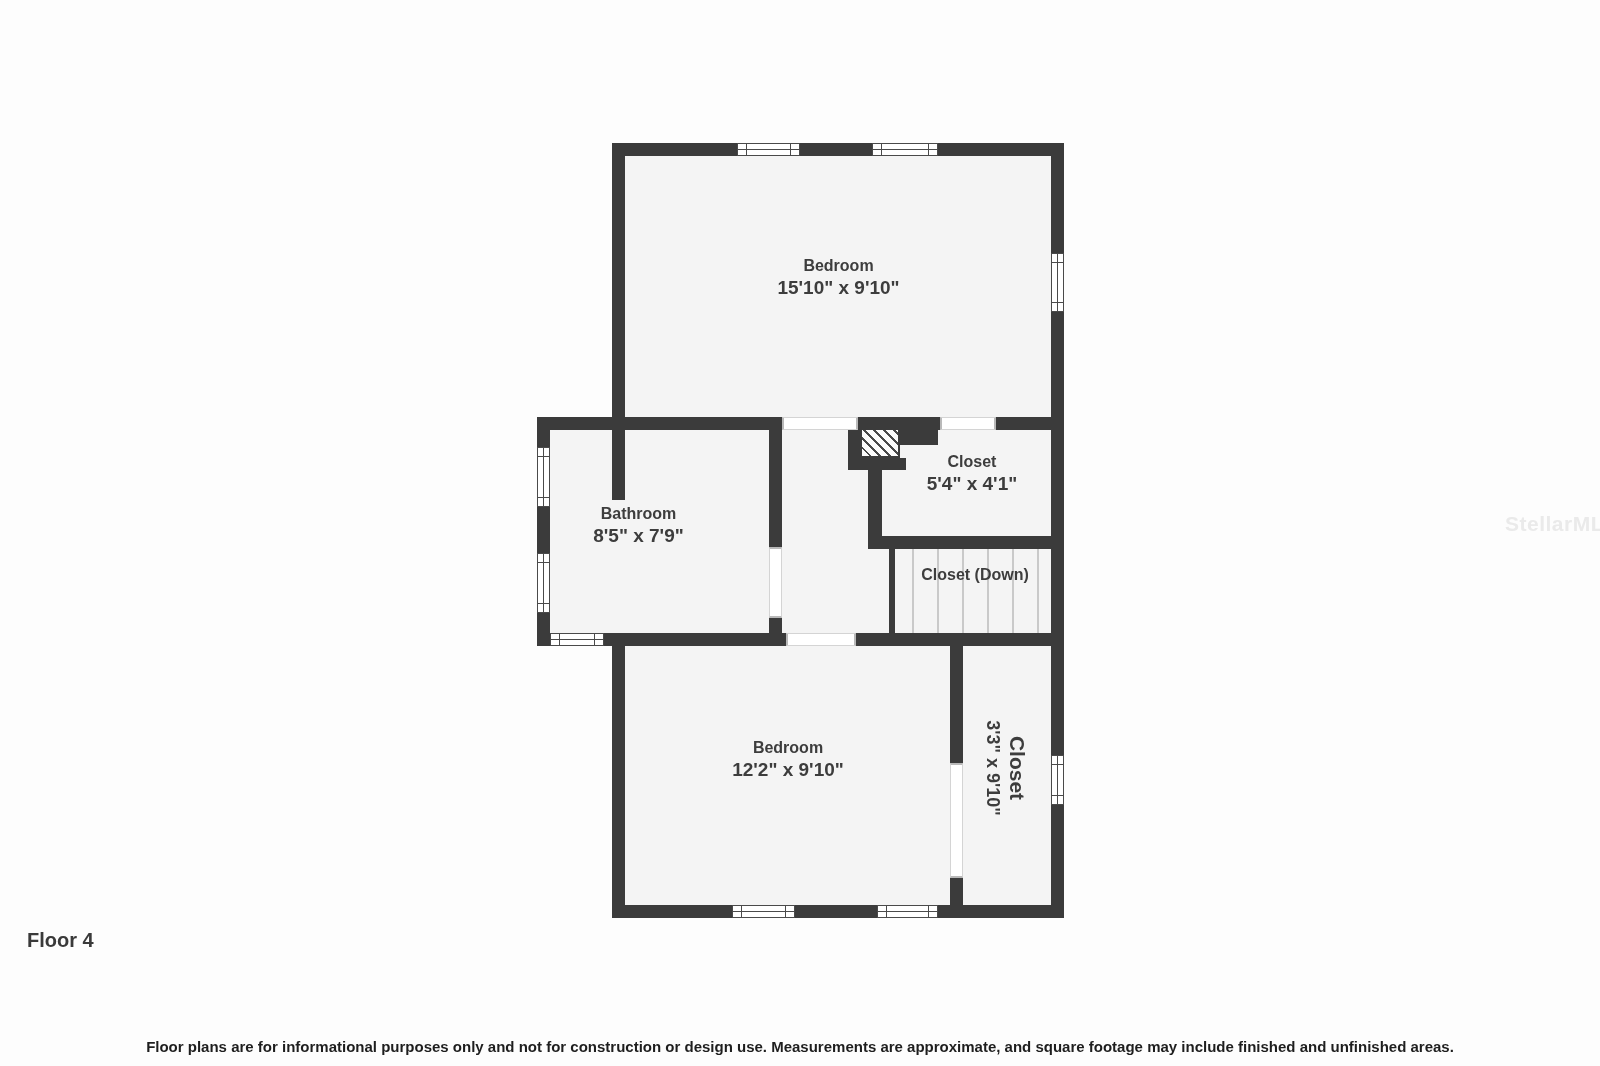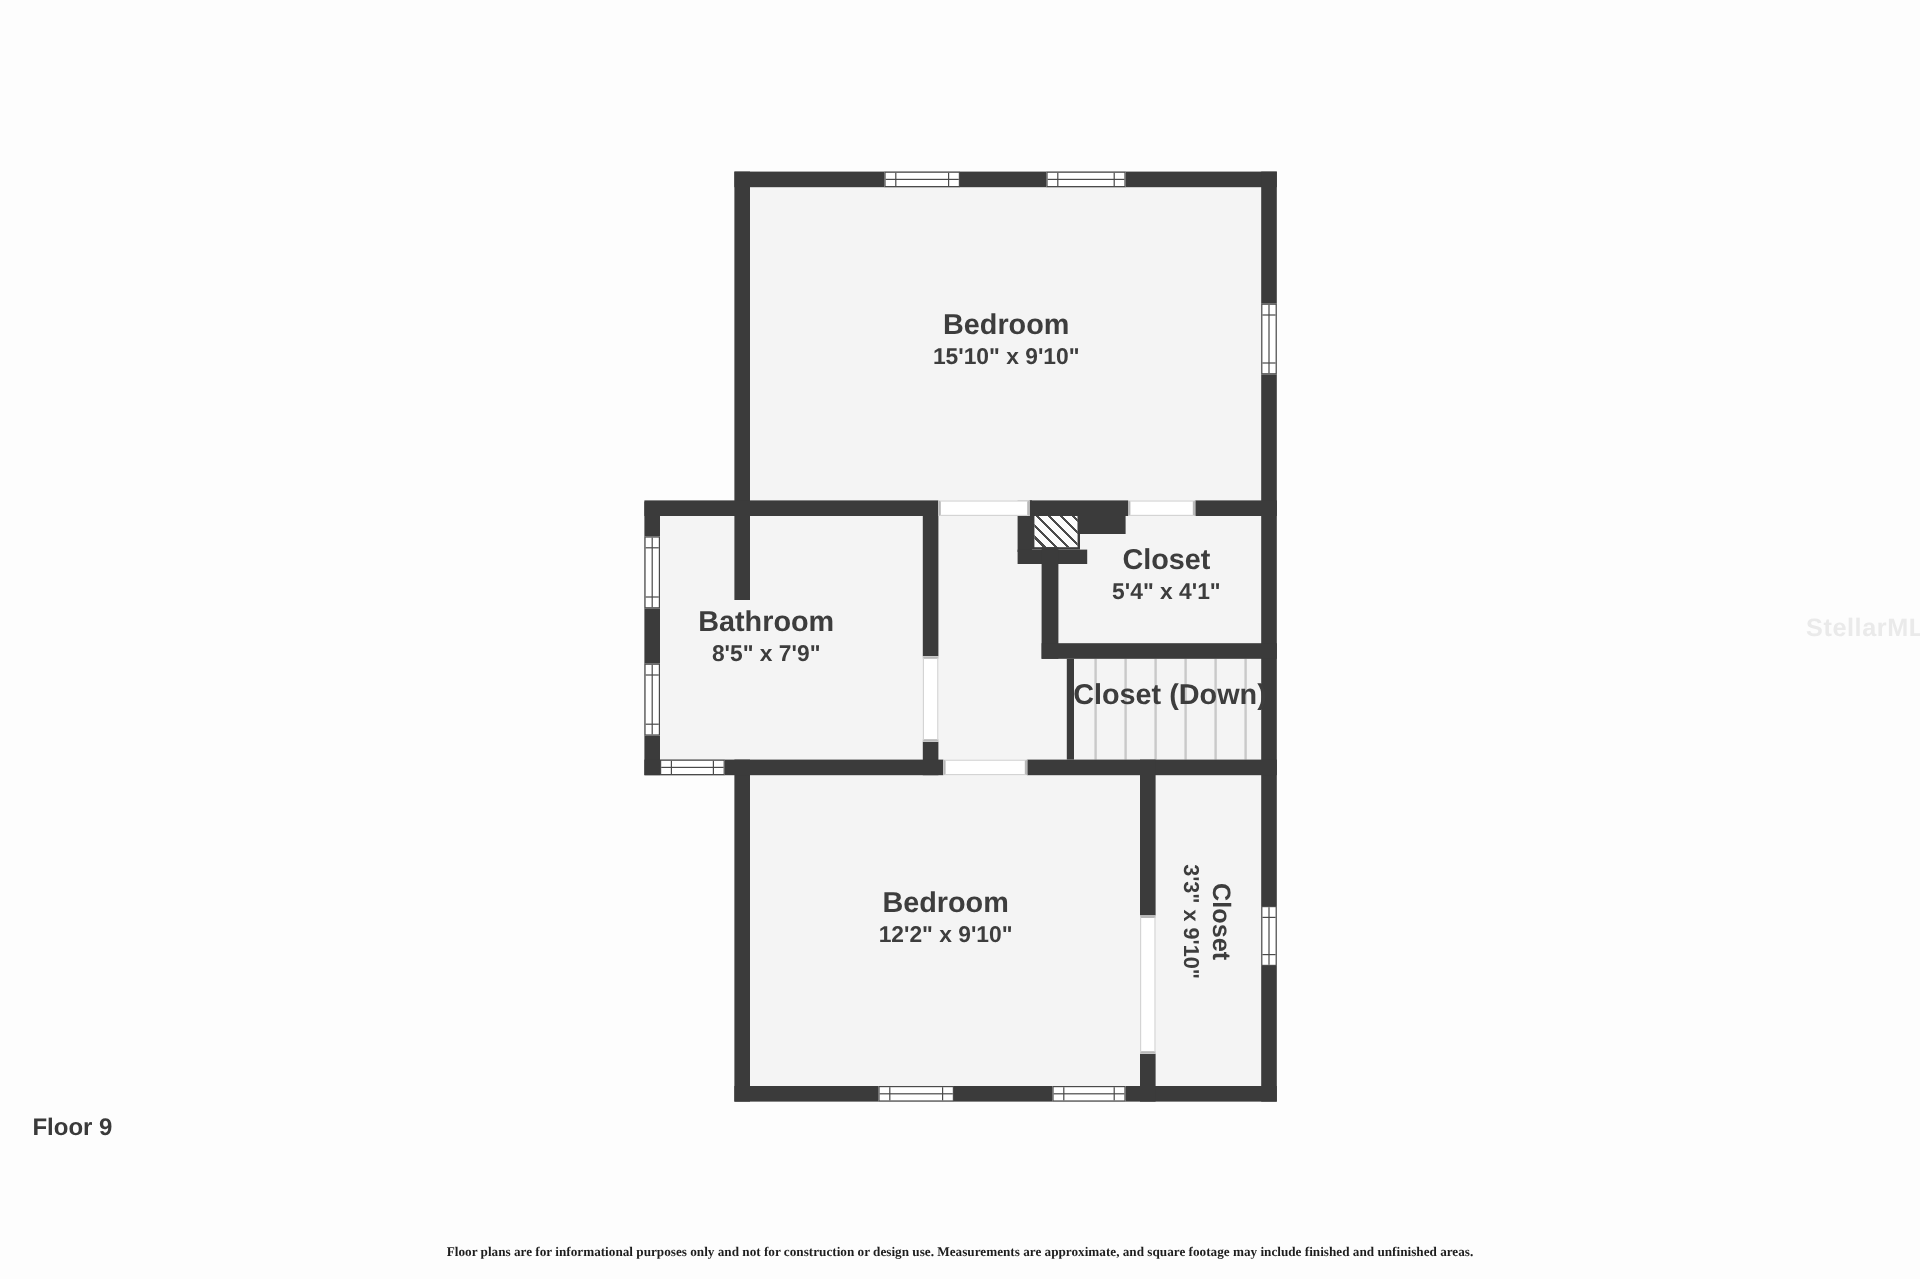--- a/index.html
+++ b/index.html
@@ -16,28 +16,28 @@
   .window.v::after{content:"";position:absolute;left:0;right:0;top:8px;bottom:8px;
                    border-top:1px solid #4a4a4a;border-bottom:1px solid #4a4a4a;}
   .door{position:absolute;background:#fff;border:1px solid #d4d4d4;box-sizing:border-box;}
   .door.h{border-left:2px solid #b9b9b9;border-right:2px solid #b9b9b9;}
   .door.v{border-top:2px solid #b9b9b9;border-bottom:2px solid #b9b9b9;}
   .hatch{position:absolute;border:2px solid #3b3b3b;box-sizing:border-box;
          background:repeating-linear-gradient(45deg,#fcfcfc 0 5px,#4a4a4a 5px 7px);}
   .tread{position:absolute;width:2px;background:#c9c9c9;}
   .stair-edge{position:absolute;background:#3b3b3b;}
   .label{position:absolute;text-align:center;color:#3d3d3d;line-height:1.25;}
-  .label .name{font-size:24px;font-weight:700;}
+  .label .name{font-size:16px;font-weight:700;}
   .label .dims{font-size:19px;font-weight:700;}
   .label.small .name{font-size:21px;}
   .label.small .dims{font-size:18px;}
   .rot{transform:rotate(90deg);}
   .floor-label{position:absolute;font-size:20px;font-weight:700;color:#3a3a3a;}
-  .disclaimer{position:absolute;left:0;width:100%;text-align:center;font-size:11px;
-              font-weight:700;color:#1e1e1e;font-family:Liberation Serif, serif;}
+  .disclaimer{position:absolute;left:0;width:100%;text-align:center;font-size:15px;
+              font-weight:700;color:#1e1e1e;}
   .watermark{position:absolute;font-size:21px;font-weight:600;color:#eaeaea;letter-spacing:0.5px;}
 </style>
 </head>
 <body>
 
 <div class="canvas">
 
   <div class="fill" style="left:612px;top:143px;width:452px;height:287px;"></div>
   <div class="fill" style="left:537px;top:417px;width:527px;height:229px;"></div>
   <div class="fill" style="left:612px;top:633px;width:452px;height:285px;"></div>
@@ -117,17 +117,17 @@
   <div class="label" style="left:626px;top:738px;width:324px;">
     <div class="name">Bedroom</div>
     <div class="dims">12'2" x 9'10"</div>
   </div>
 
   <div class="label small rot" style="left:924px;top:740px;width:156px;height:56px;">
     <div class="name">Closet</div>
     <div class="dims">3'3" x 9'10"</div>
   </div>
 
-  <div class="floor-label" style="left:27px;top:929px;">Floor 9</div>
+  <div class="floor-label" style="left:27px;top:929px;">Floor 4</div>
   <div class="watermark" style="left:1505px;top:512px;">StellarMLS</div>
   <div class="disclaimer" style="top:1038px;">Floor plans are for informational purposes only and not for construction or design use. Measurements are approximate, and square footage may include finished and unfinished areas.</div>
 
 </div>
 
 </body></html>

